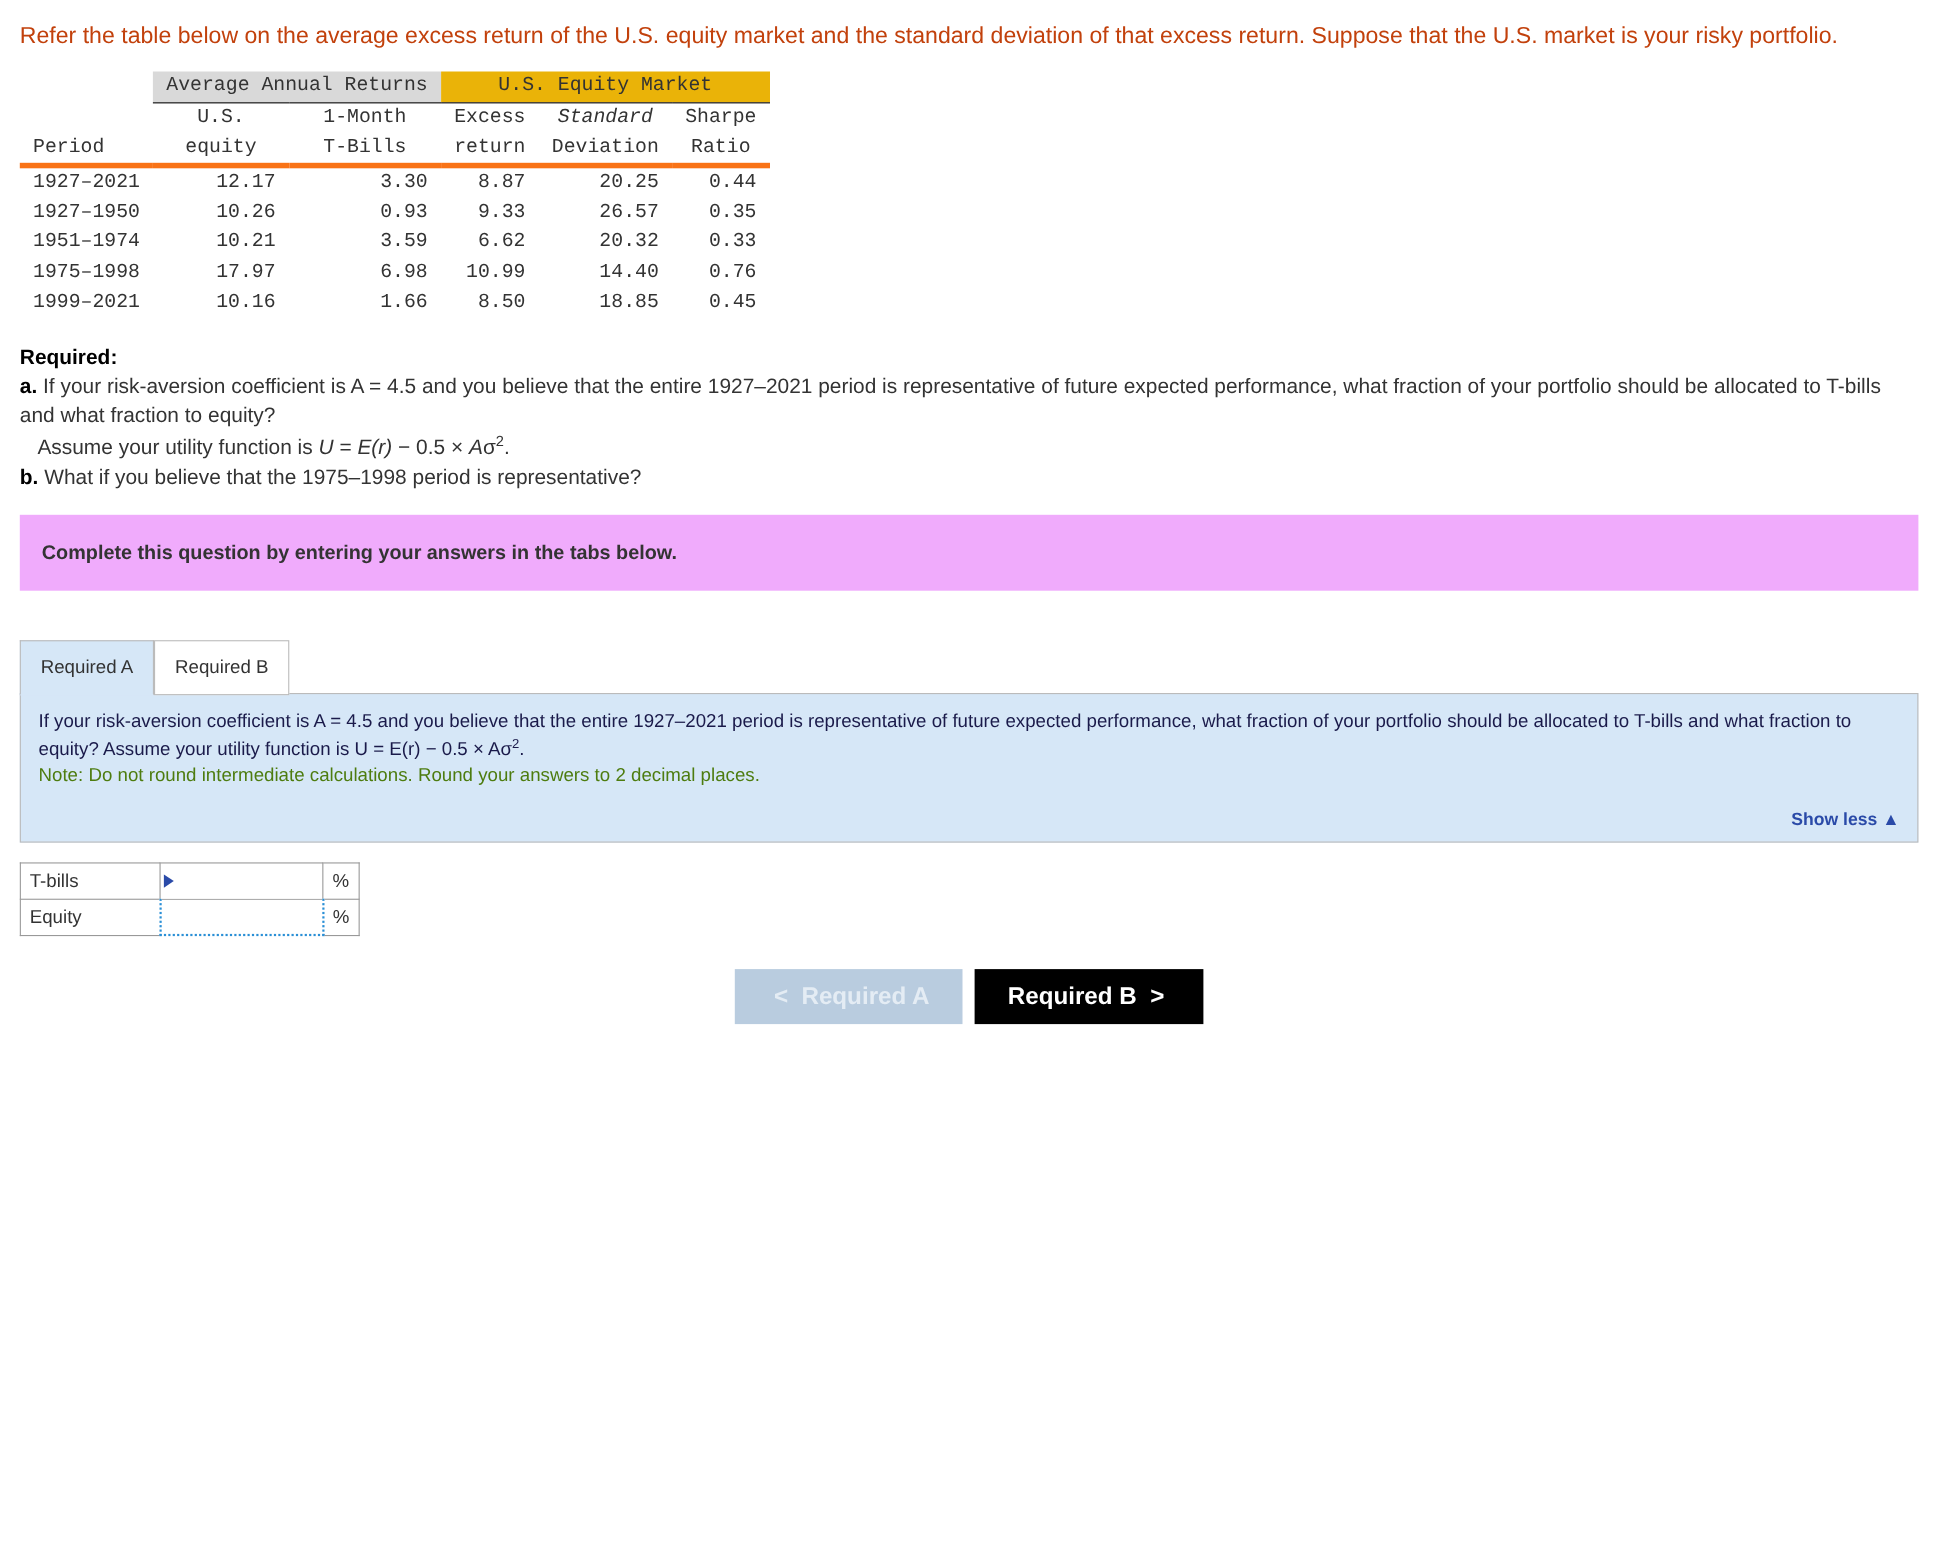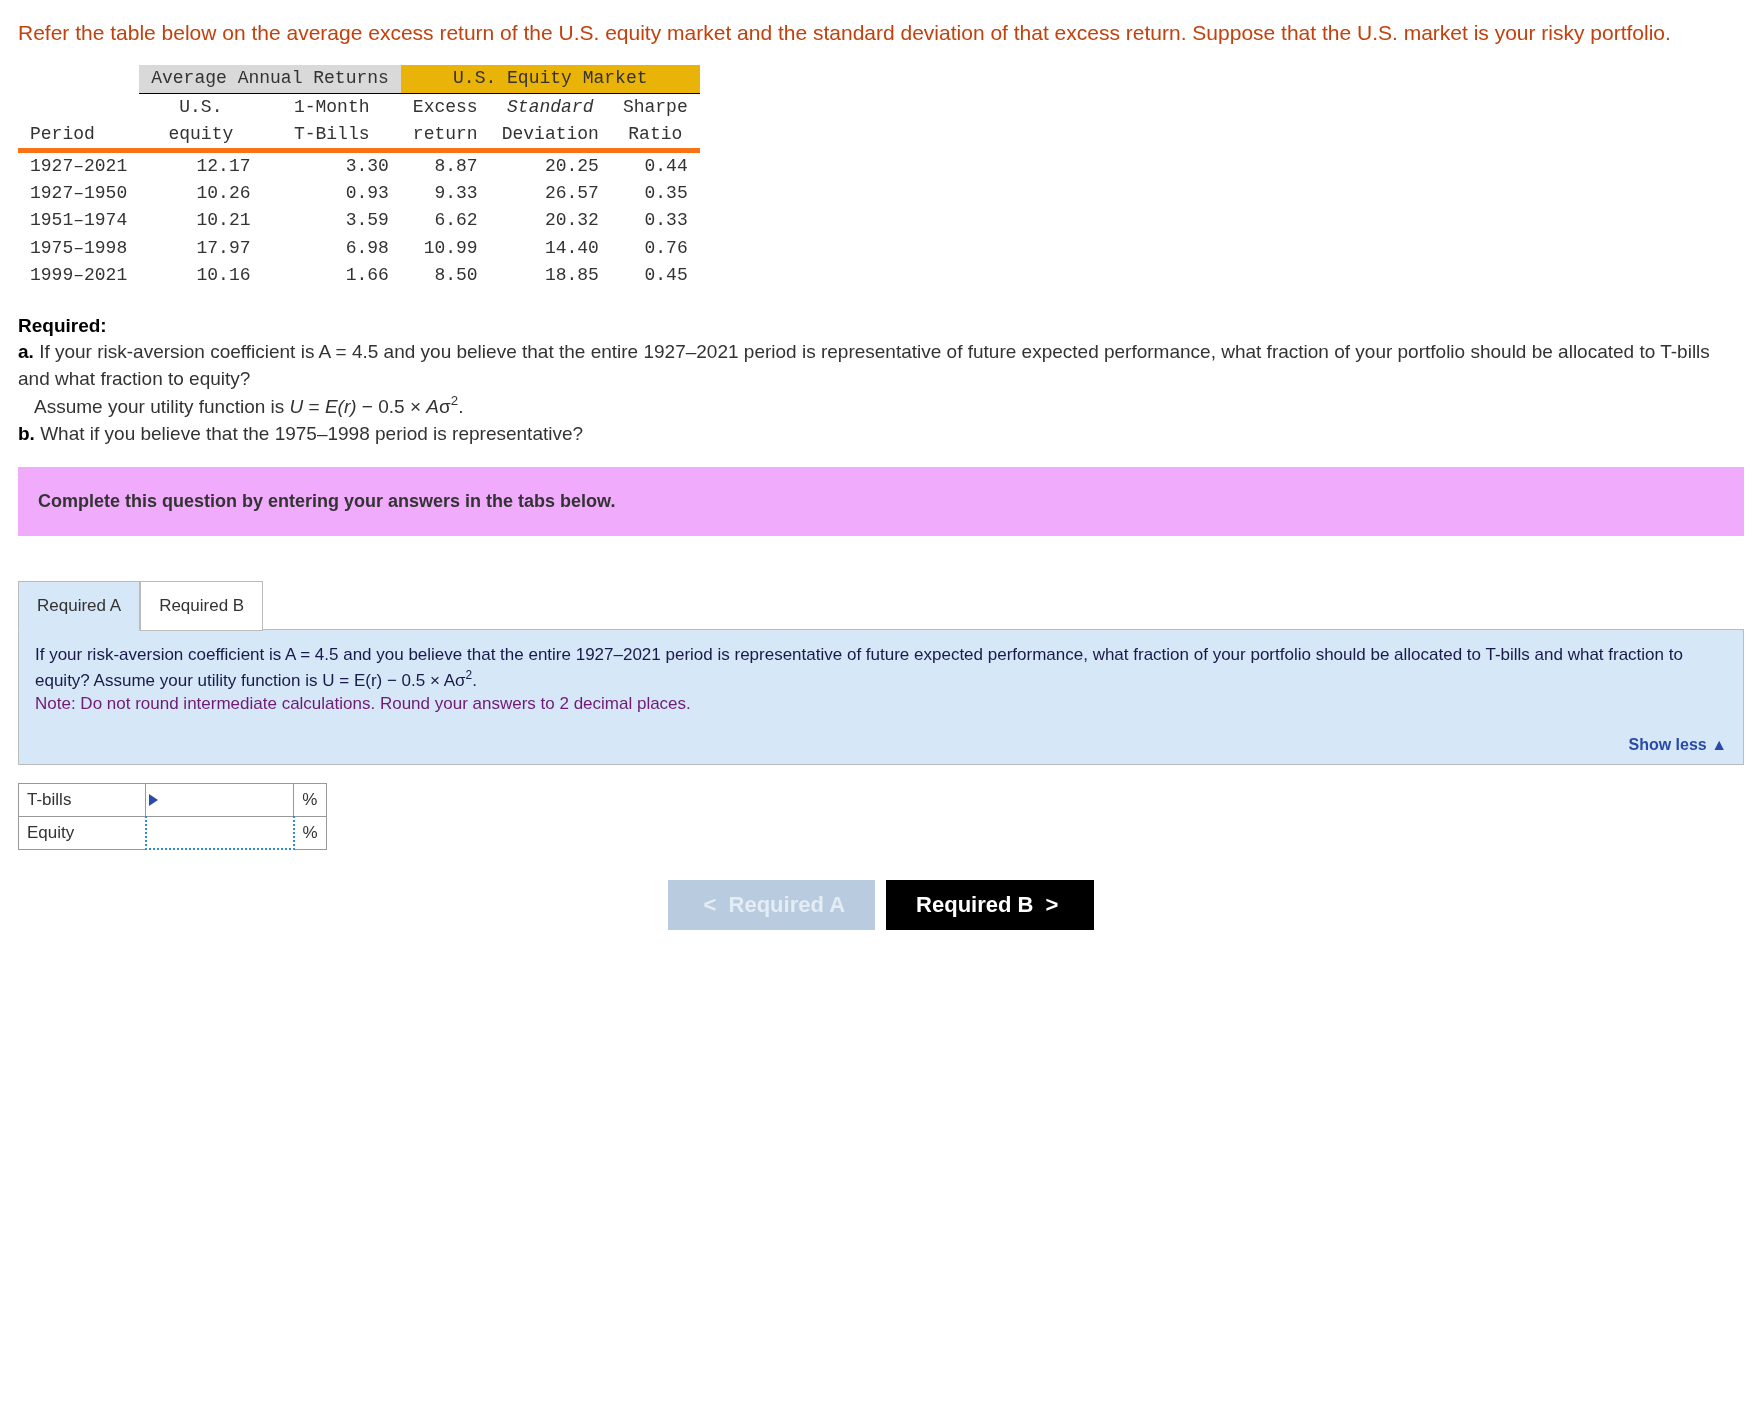--- a/index.html
+++ b/index.html
@@ -79,21 +79,21 @@
     padding: 14px 16px 8px 16px;
     margin-top: -1px;
   }
   .panel-text {
     font-family: Verdana, Geneva, sans-serif;
     font-size: 17px;
     color: #1a1a4a;
     line-height: 1.35;
   }
   .panel .note {
-    color: #701a75;
+    color: #4d7c0f;
   }
   .show-less {
     text-align: right;
     color: #2a4aa8;
     font-weight: bold;
     font-size: 16px;
     margin-top: 18px;
     cursor: pointer;
   }
   .answer-table {

